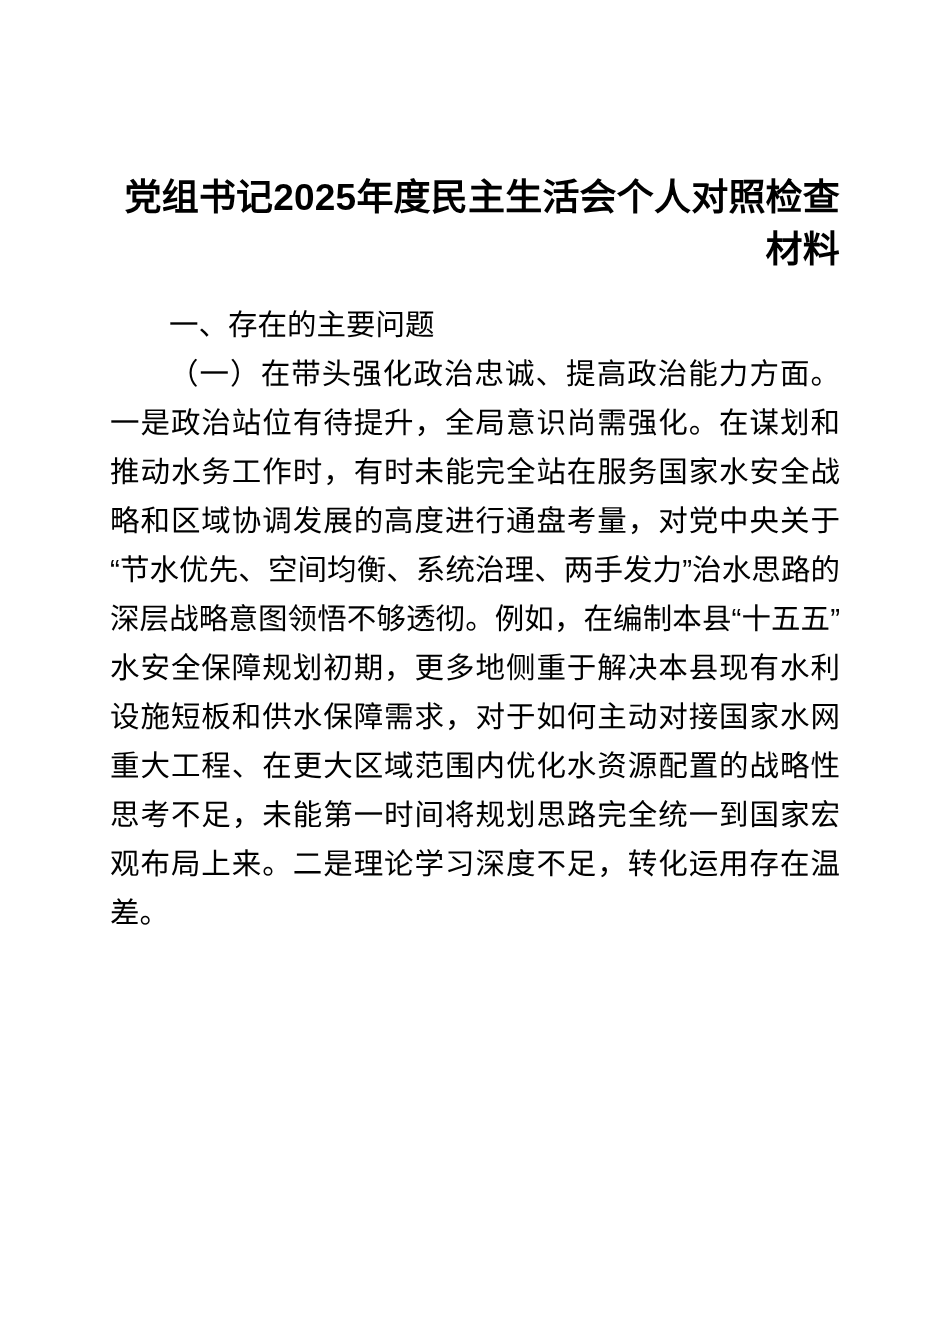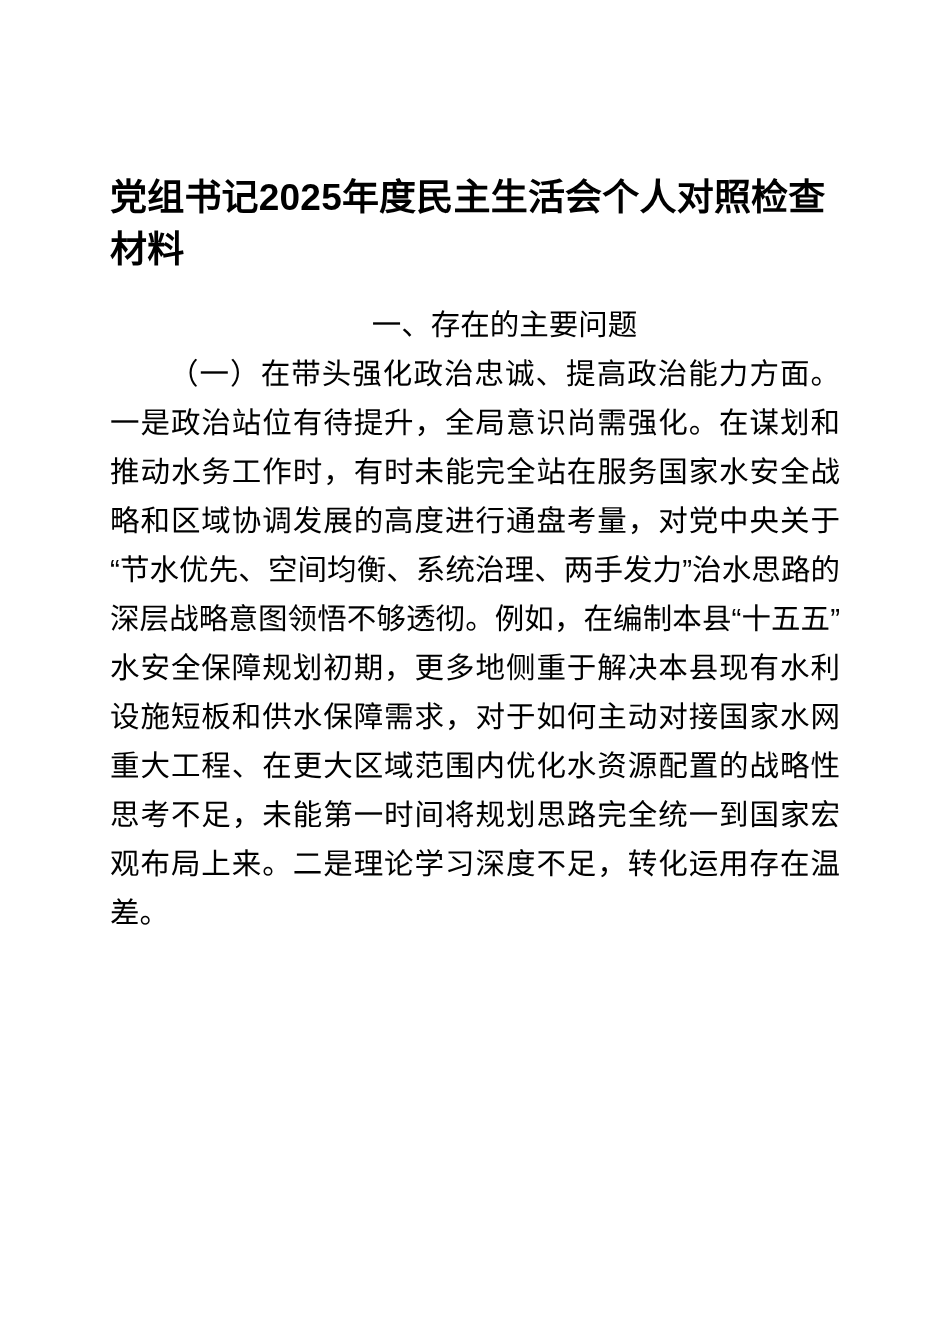--- a/index.html
+++ b/index.html
@@ -36,21 +36,21 @@
   .doc-title {
     margin: 0;
     padding: 0;
     position: absolute;
     top: 172px;
     left: 0;
     width: 730px;
     font-size: 37px;
     line-height: 52px;
     font-weight: 700;
-    text-align: left;
+    text-align: right;
     letter-spacing: 0.2px;
     word-break: break-all;
   }
 
   
   .body-block {
     position: absolute;
     top: 300px;
     left: 0;
     width: 730px;
@@ -67,21 +67,21 @@
     text-indent: 59px;
     word-break: break-all;
     letter-spacing: 0px;
   }
 
   p.heading {
     margin: 0;
     padding: 0;
     font-size: 29.5px;
     line-height: 49px;
-    text-align: center;
+    text-align: left;
     text-indent: 59px;
     font-weight: 400;
     word-break: break-all;
   }
 </style>
 </head>
 <body>
 
 <div class="page">
 

